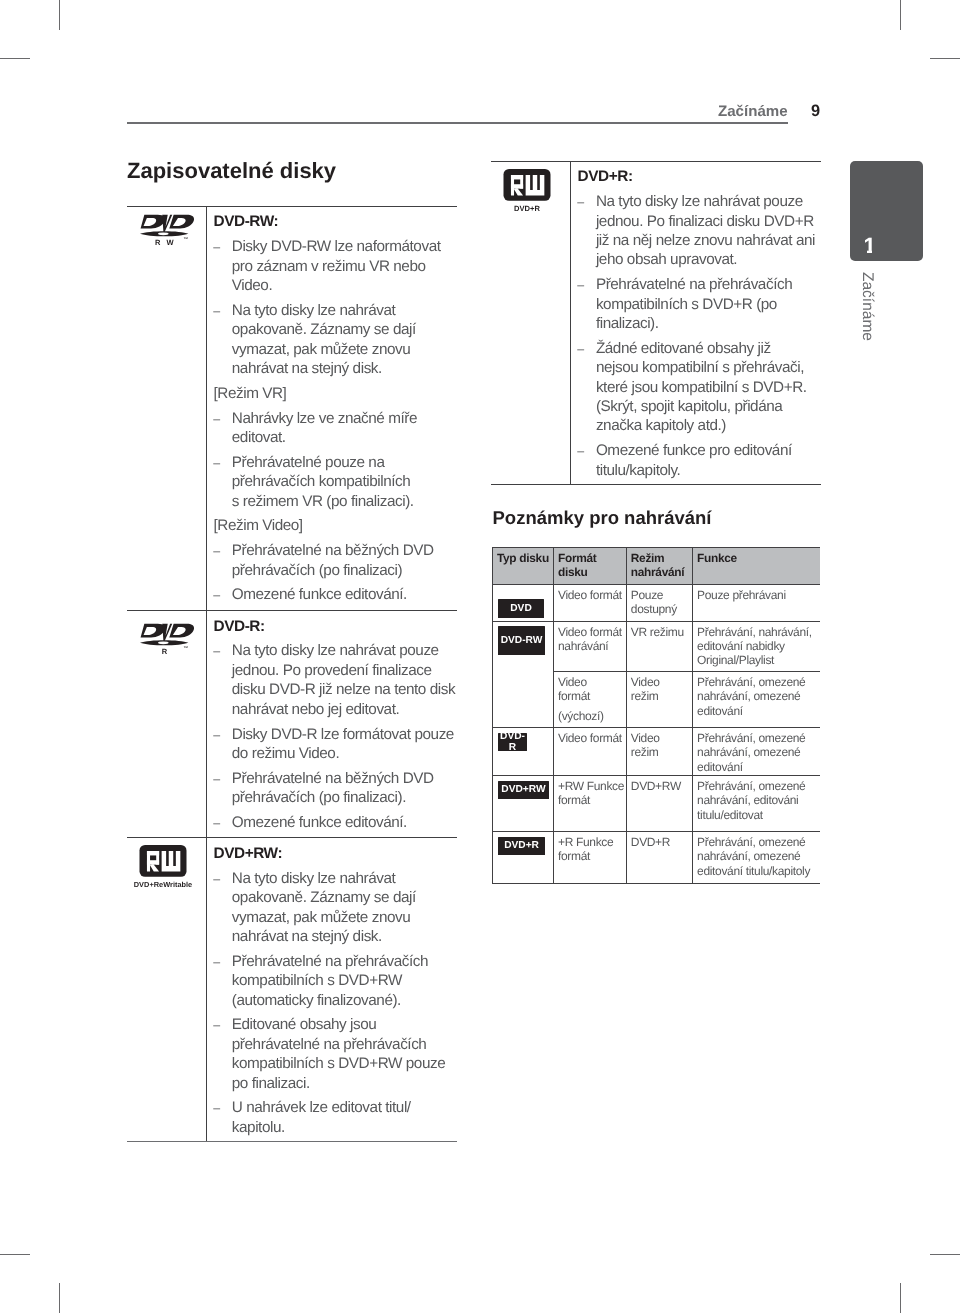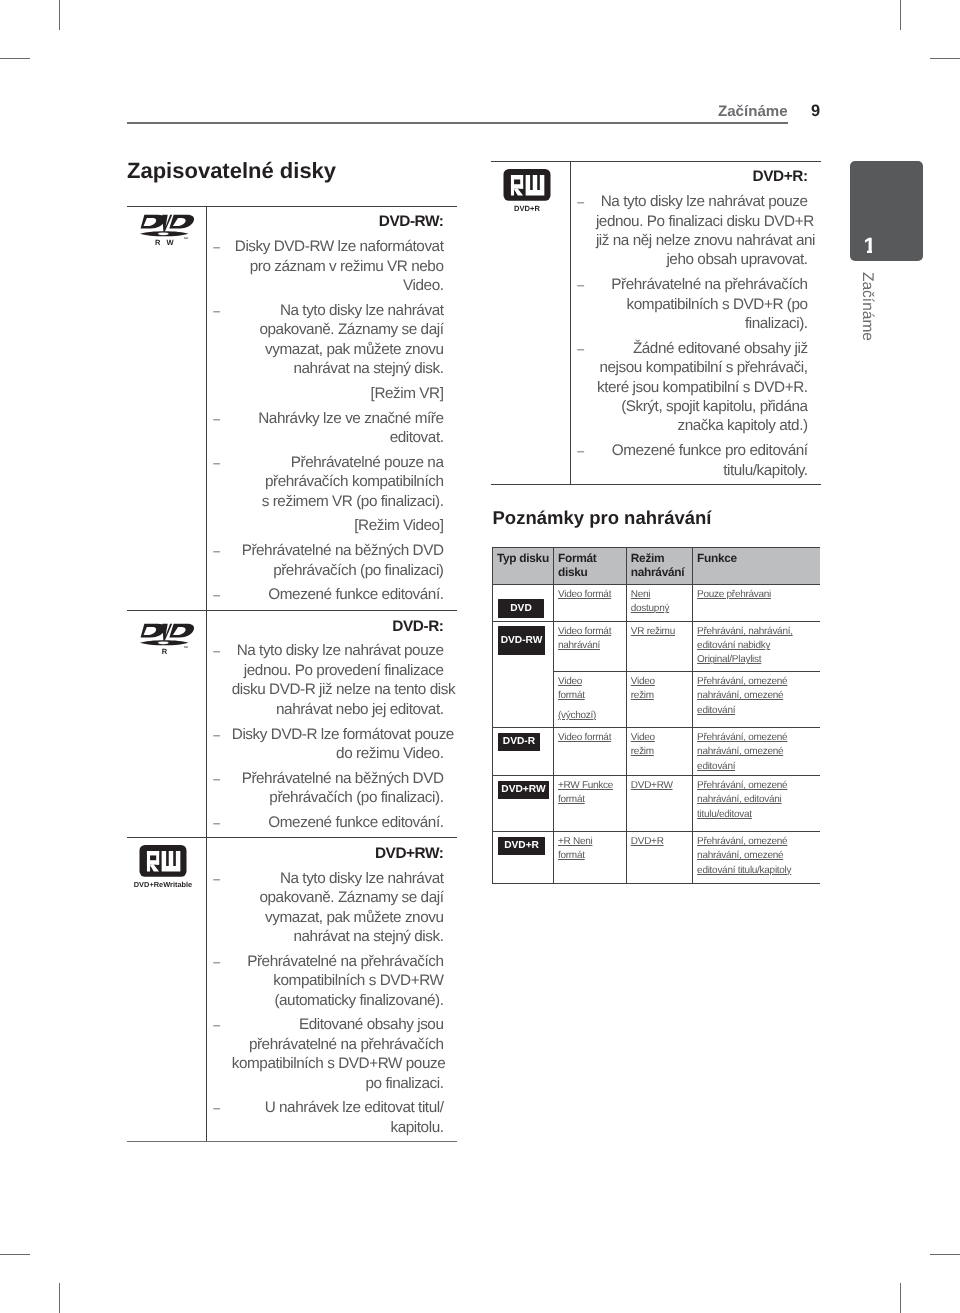--- a/index.html
+++ b/index.html
@@ -16,40 +16,40 @@
   #hdr-page{position:absolute;left:811px;top:103px;font-size:16.4px;font-weight:bold;
             color:#231f20;line-height:17px;}
   #page-title{position:absolute;left:127px;top:159.7px;font-size:22px;font-weight:bold;
               color:#231f20;line-height:22px;margin:0;}
 
   
   .dt{position:absolute;}
   .hl{position:absolute;height:0;border-top:1.5px solid #404042;}
   .vl{position:absolute;width:0;border-left:1.5px solid #404042;}
   .logo{position:absolute;}
-  .body{position:absolute;text-align:right;}
+  .body{position:absolute;}
   .ttl{font-size:15.4px;letter-spacing:-0.029em;font-weight:bold;color:#231f20;line-height:19.4px;margin:0;
        white-space:nowrap;}
   .para{font-size:15.3px;letter-spacing:-0.029em;color:#58595b;line-height:19.4px;margin:0;position:relative;
         white-space:nowrap;}
   .para.b{padding-left:18.3px;}
   .para .dash{position:absolute;left:-0.3px;top:0;font-size:12.4px;line-height:21.2px;}
   .gp{height:5.4px;}
 
   
   #notes-title{position:absolute;left:492.5px;top:508.5px;font-size:18.5px;font-weight:bold;
                color:#231f20;line-height:18.5px;margin:0;}
   #nt{position:absolute;left:492px;top:547px;width:328px;height:336px;}
   #nt .hl{border-top-color:#414042;border-top-width:1.4px;}
   #nt .vl{border-left-color:#414042;border-left-width:1.5px;}
   #nt .hdrbg{position:absolute;left:0;top:0;width:328px;height:36.7px;background:#bcbec0;}
   #nt .ch{position:absolute;font-size:11.9px;letter-spacing:-0.026em;font-weight:bold;
           color:#231f20;line-height:13.6px;white-space:pre;}
-  #nt .cl{position:absolute;font-size:10px;letter-spacing:-0.028em;color:#58595b;
-          line-height:14.2px;white-space:pre;text-decoration:underline;}
+  #nt .cl{position:absolute;font-size:12px;letter-spacing:-0.028em;color:#58595b;
+          line-height:14.2px;white-space:pre;}
   #nt .cl .bl{height:5.4px;line-height:5.4px;font-size:1px;}
   .bdg{position:absolute;background:#231f20;color:#ffffff;font-weight:bold;
        font-size:10.2px;text-align:center;border-radius:0.5px;
        display:flex;align-items:center;justify-content:center;}
 
   
   #tab{position:absolute;left:850px;top:161.4px;width:73.3px;height:99.7px;
        background:#58595b;border-radius:5px;}
   #tab-num{position:absolute;left:859px;top:234.5px;width:21px;
            color:#ffffff;font-size:22px;font-weight:bold;line-height:22px;
@@ -212,35 +212,35 @@
       <div class="vl" style="left:0px;top:0;height:336px;border-left-width:1.8px;"></div>
       <div class="vl" style="left:61px;top:0;height:336px;"></div>
       <div class="vl" style="left:133.8px;top:0;height:336px;"></div>
       <div class="vl" style="left:200.1px;top:0;height:336px;"></div>
       <div class="ch" style="left:5px;top:5.2px">Typ disku</div>
       <div class="ch" style="left:66px;top:5.2px">Formát<br>disku</div>
       <div class="ch" style="left:138.8px;top:5.2px">Režim<br>nahrávání</div>
       <div class="ch" style="left:205.1px;top:5.2px">Funkce</div>
       <div class="bdg" style="left:6px;top:52px;width:46px;height:18.5px">DVD</div>
       <div class="cl" style="left:66px;top:40.900000000000006px"><div>Video formát</div></div>
-      <div class="cl" style="left:138.8px;top:40.900000000000006px"><div>Neni</div><div>dostupný</div></div>
+      <div class="cl" style="left:138.8px;top:40.900000000000006px"><div>Pouze</div><div>dostupný</div></div>
       <div class="cl" style="left:205.1px;top:40.900000000000006px"><div>Pouze přehrávani</div></div>
       <div class="bdg" style="left:6px;top:79.39999999999999px;width:47.1px;height:29px">DVD-RW</div>
       <div class="cl" style="left:66px;top:78px"><div>Video formát</div><div>nahrávání</div></div>
       <div class="cl" style="left:138.8px;top:78px"><div>VR režimu</div></div>
       <div class="cl" style="left:205.1px;top:78px"><div>Přehrávání, nahrávání,</div><div>editování nabidky</div><div>Original/Playlist</div></div>
       <div class="cl" style="left:66px;top:128.2px"><div>Video</div><div>formát</div><div class="bl"></div><div>(výchozí)</div></div>
       <div class="cl" style="left:138.8px;top:128.2px"><div>Video</div><div>režim</div></div>
       <div class="cl" style="left:205.1px;top:128.2px"><div>Přehrávání, omezené</div><div>nahrávání, omezené</div><div>editování</div></div>
-      <div class="bdg" style="left:6px;top:185.6px;width:42px;height:18.5px">DVD-R</div>
+      <div class="bdg" style="left:6px;top:185.6px;width:29px;height:18.5px">DVD-R</div>
       <div class="cl" style="left:66px;top:184.2px"><div>Video formát</div></div>
       <div class="cl" style="left:138.8px;top:184.2px"><div>Video</div><div>režim</div></div>
       <div class="cl" style="left:205.1px;top:184.2px"><div>Přehrávání, omezené</div><div>nahrávání, omezené</div><div>editování</div></div>
       <div class="bdg" style="left:6px;top:233.6px;width:50.9px;height:18.5px">DVD+RW</div>
       <div class="cl" style="left:66px;top:232.2px"><div>+RW Funkce</div><div>formát</div></div>
       <div class="cl" style="left:138.8px;top:232.2px"><div>DVD+RW</div></div>
       <div class="cl" style="left:205.1px;top:232.2px"><div>Přehrávání, omezené</div><div>nahrávání, editováni</div><div>titulu/editovat</div></div>
       <div class="bdg" style="left:6px;top:289.6px;width:47.1px;height:18.5px">DVD+R</div>
-      <div class="cl" style="left:66px;top:288.2px"><div>+R Neni</div><div>formát</div></div>
+      <div class="cl" style="left:66px;top:288.2px"><div>+R Funkce</div><div>formát</div></div>
       <div class="cl" style="left:138.8px;top:288.2px"><div>DVD+R</div></div>
       <div class="cl" style="left:205.1px;top:288.2px"><div>Přehrávání, omezené</div><div>nahrávání, omezené</div><div>editování titulu/kapitoly</div></div>
     </div>
 </div>
 
 </body></html>

